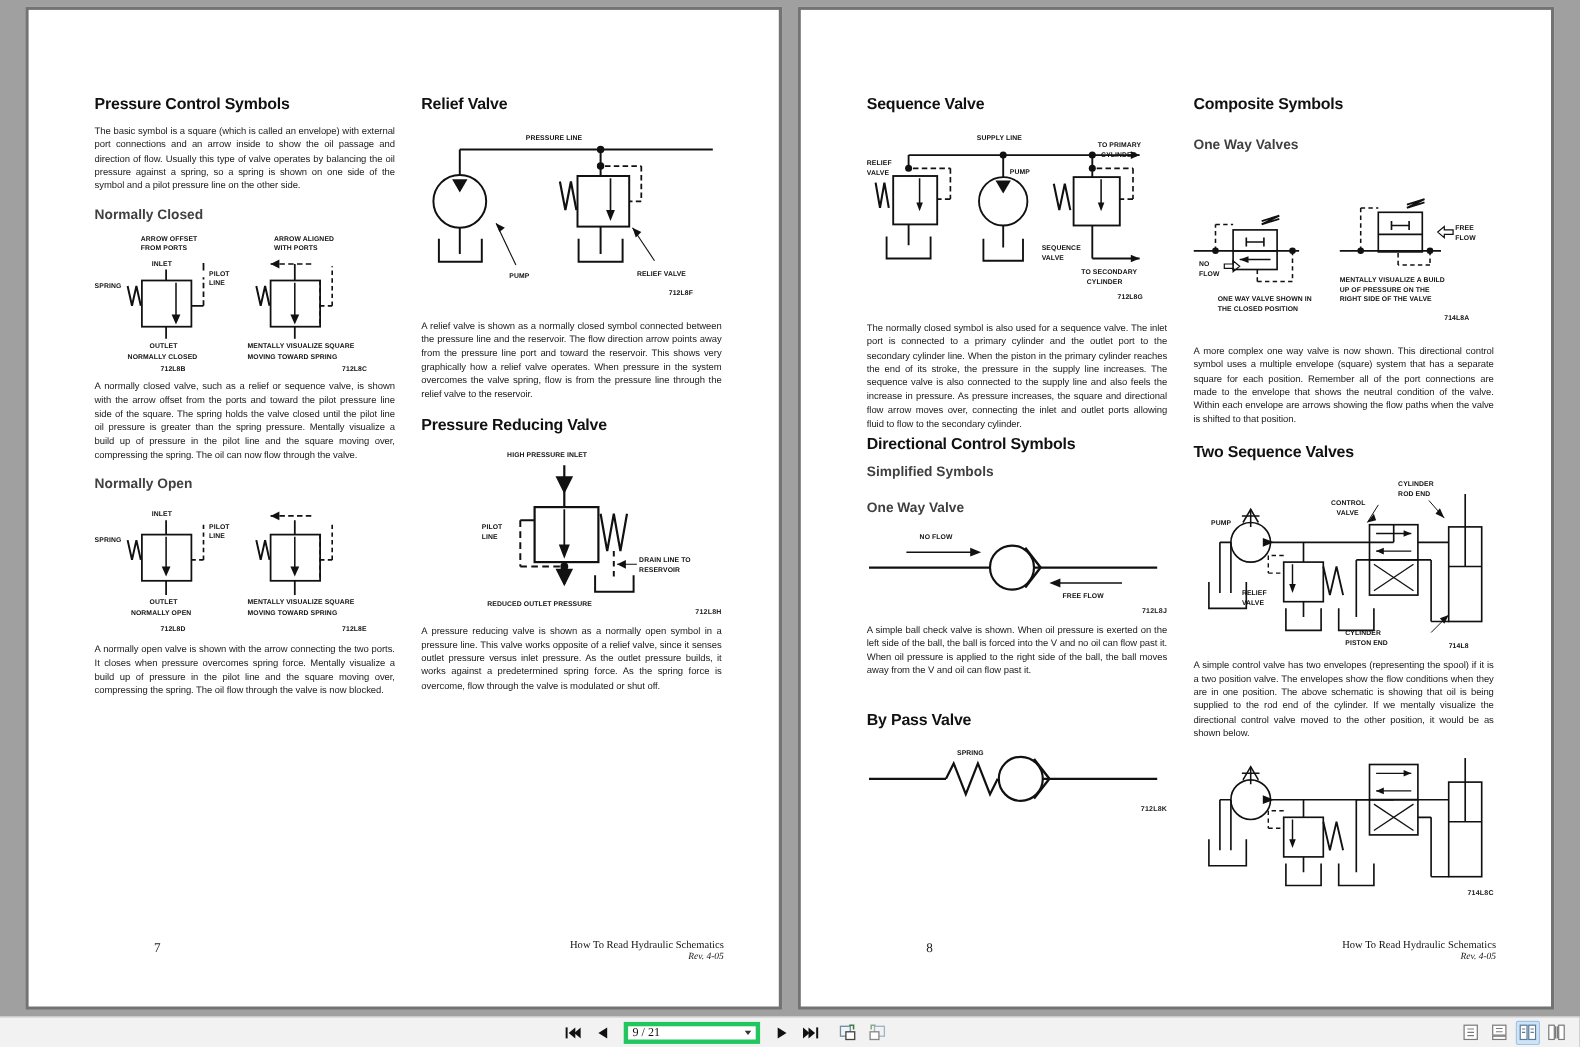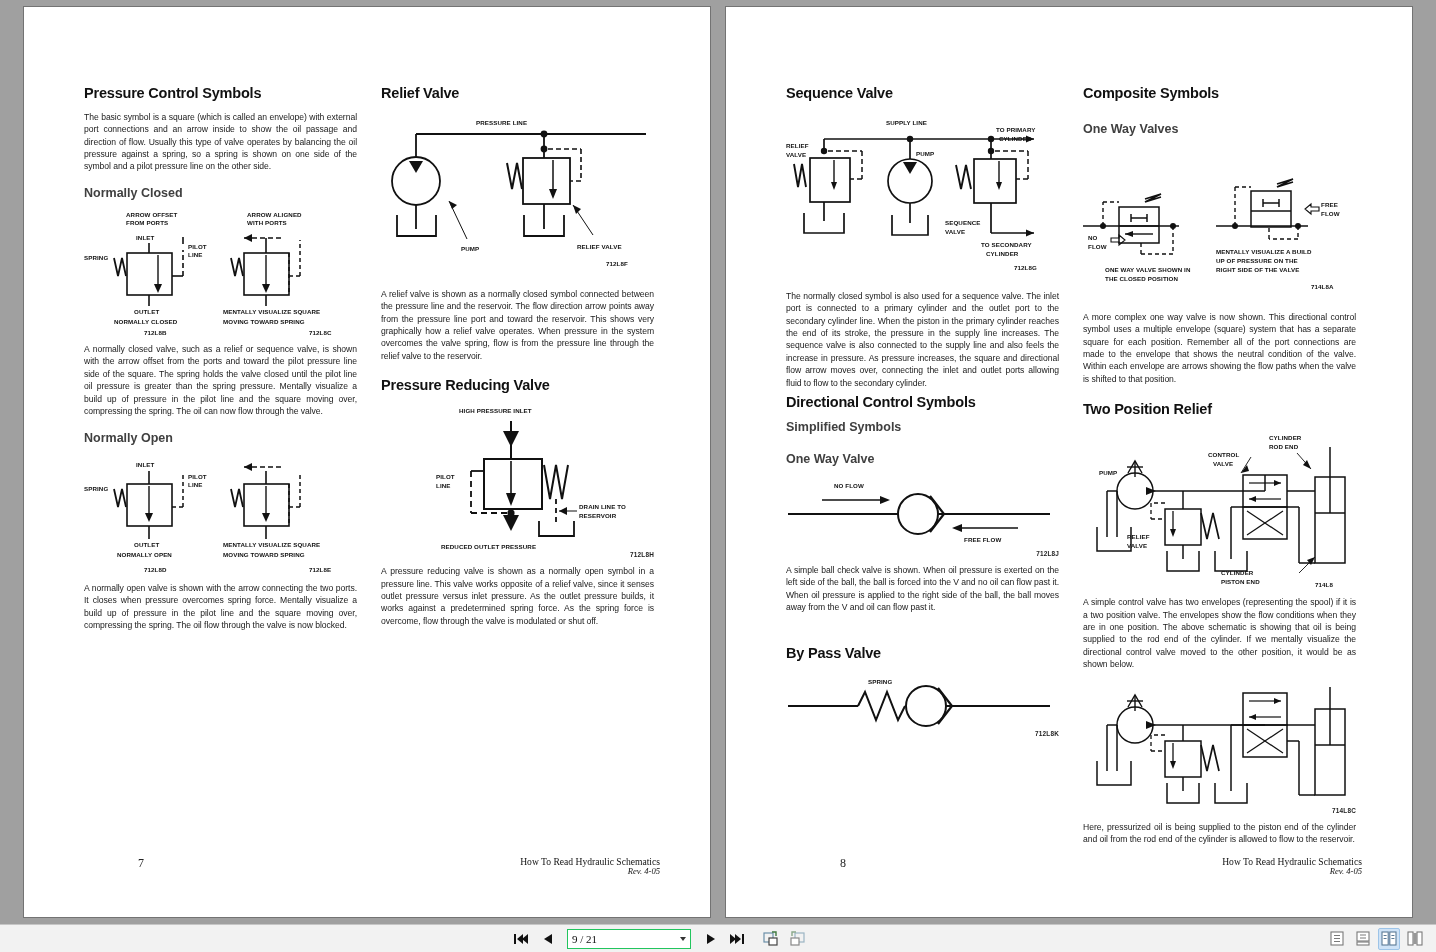--- a/index.html
+++ b/index.html
@@ -18,21 +18,21 @@
     display: flex;
     justify-content: center;
     align-items: flex-start;
     gap: 14px;
     padding-top: 6px;
   }
   .page {
     position: relative;
     width: 688px; height: 912px;
     background: #ffffff;
-    border: 1px solid #737373;
+    border: 3px solid #737373;
     overflow: hidden;
   }
   .page-inner {
     position: absolute;
     left: 60px; top: 78px;
     width: 570px;
     display: flex;
     gap: 24px;
   }
   .col { width: 273px; }
@@ -89,21 +89,21 @@
   .tb-btn {
     width: 22px; height: 22px;
     display: flex; align-items: center; justify-content: center;
     background: transparent; border: 1px solid transparent;
     border-radius: 2px; cursor: pointer;
   }
   .tb-btn.active { background: #cfe3f7; border-color: #9dc4e8; }
   .pagebox {
     display: flex; align-items: center;
     width: 124px; height: 20px;
-    background: #ffffff; border: 1px solid #22c55e;
+    background: #ffffff; border: 4px solid #22c55e;
     margin: 0 5px; padding: 0 4px;
   }
   .pagebox .val {
     flex: 1; font-size: 11px; color: #111;
     font-family: "Liberation Serif", serif;
   }
   .pagebox .caret {
     width: 0; height: 0;
     border-left: 3.5px solid transparent;
     border-right: 3.5px solid transparent;
@@ -477,21 +477,21 @@
 
             <text class="lbl2" x="133" y="110">MENTALLY VISUALIZE A BUILD</text>
             <text class="lbl2" x="133" y="119">UP OF PRESSURE ON THE</text>
             <text class="lbl2" x="133" y="128">RIGHT SIDE OF THE VALVE</text>
             <text class="lbl2" x="228" y="145">714L8A</text>
           </svg>
         </div>
 
         <p class="body">A more complex one way valve is now shown. This directional control symbol uses a multiple envelope (square) system that has a separate square for each position. Remember all of the port connections are made to the envelope that shows the neutral condition of the valve. Within each envelope are arrows showing the flow paths when the valve is shifted to that position.</p>
 
-        <h1 class="sec" style="margin-top:16px">Two Position Relief</h1>
+        <h1 class="sec" style="margin-top:16px">Two Sequence Valves</h1>
 
         <div class="fig">
           <svg width="273" height="162" viewBox="0 0 273 162">
             <text class="lbl2" x="186" y="13">CYLINDER</text>
             <text class="lbl2" x="186" y="22">ROD END</text>
             <text class="lbl2" x="125" y="30">CONTROL</text>
             <text class="lbl2" x="130" y="39">VALVE</text>
             <text class="lbl2" x="16" y="48">PUMP</text>
 
             <circle class="ln" cx="52" cy="64" r="18" stroke-width="1.5"></circle>
@@ -598,21 +598,20 @@
             <line class="ln" x1="216" y1="110" x2="232" y2="110" stroke-width="1.5"></line>
 
             <rect class="ln" x="232" y="24" width="30" height="86" stroke-width="1.5"></rect>
             <line class="ln" x1="232" y1="60" x2="262" y2="60" stroke-width="1.5"></line>
             <line class="ln" x1="247" y1="2" x2="247" y2="60" stroke-width="1.5"></line>
             <line class="ln" x1="204" y1="40" x2="232" y2="40" stroke-width="1.5"></line>
           </svg>
           <div class="figcode">714L8C</div>
         </div>
 
-        <p class="body">Here, pressurized oil is being supplied to the piston end of the cylinder and oil from the rod end of the cylinder is allowed to flow to the reservoir.</p>
       </div>
     </div>
 
     <div class="footer">
       <div class="pnum">8</div>
       <div class="ftitle">
         <div class="l1">How To Read Hydraulic Schematics</div>
         <div class="l2">Rev. 4-05</div>
       </div>
     </div>

